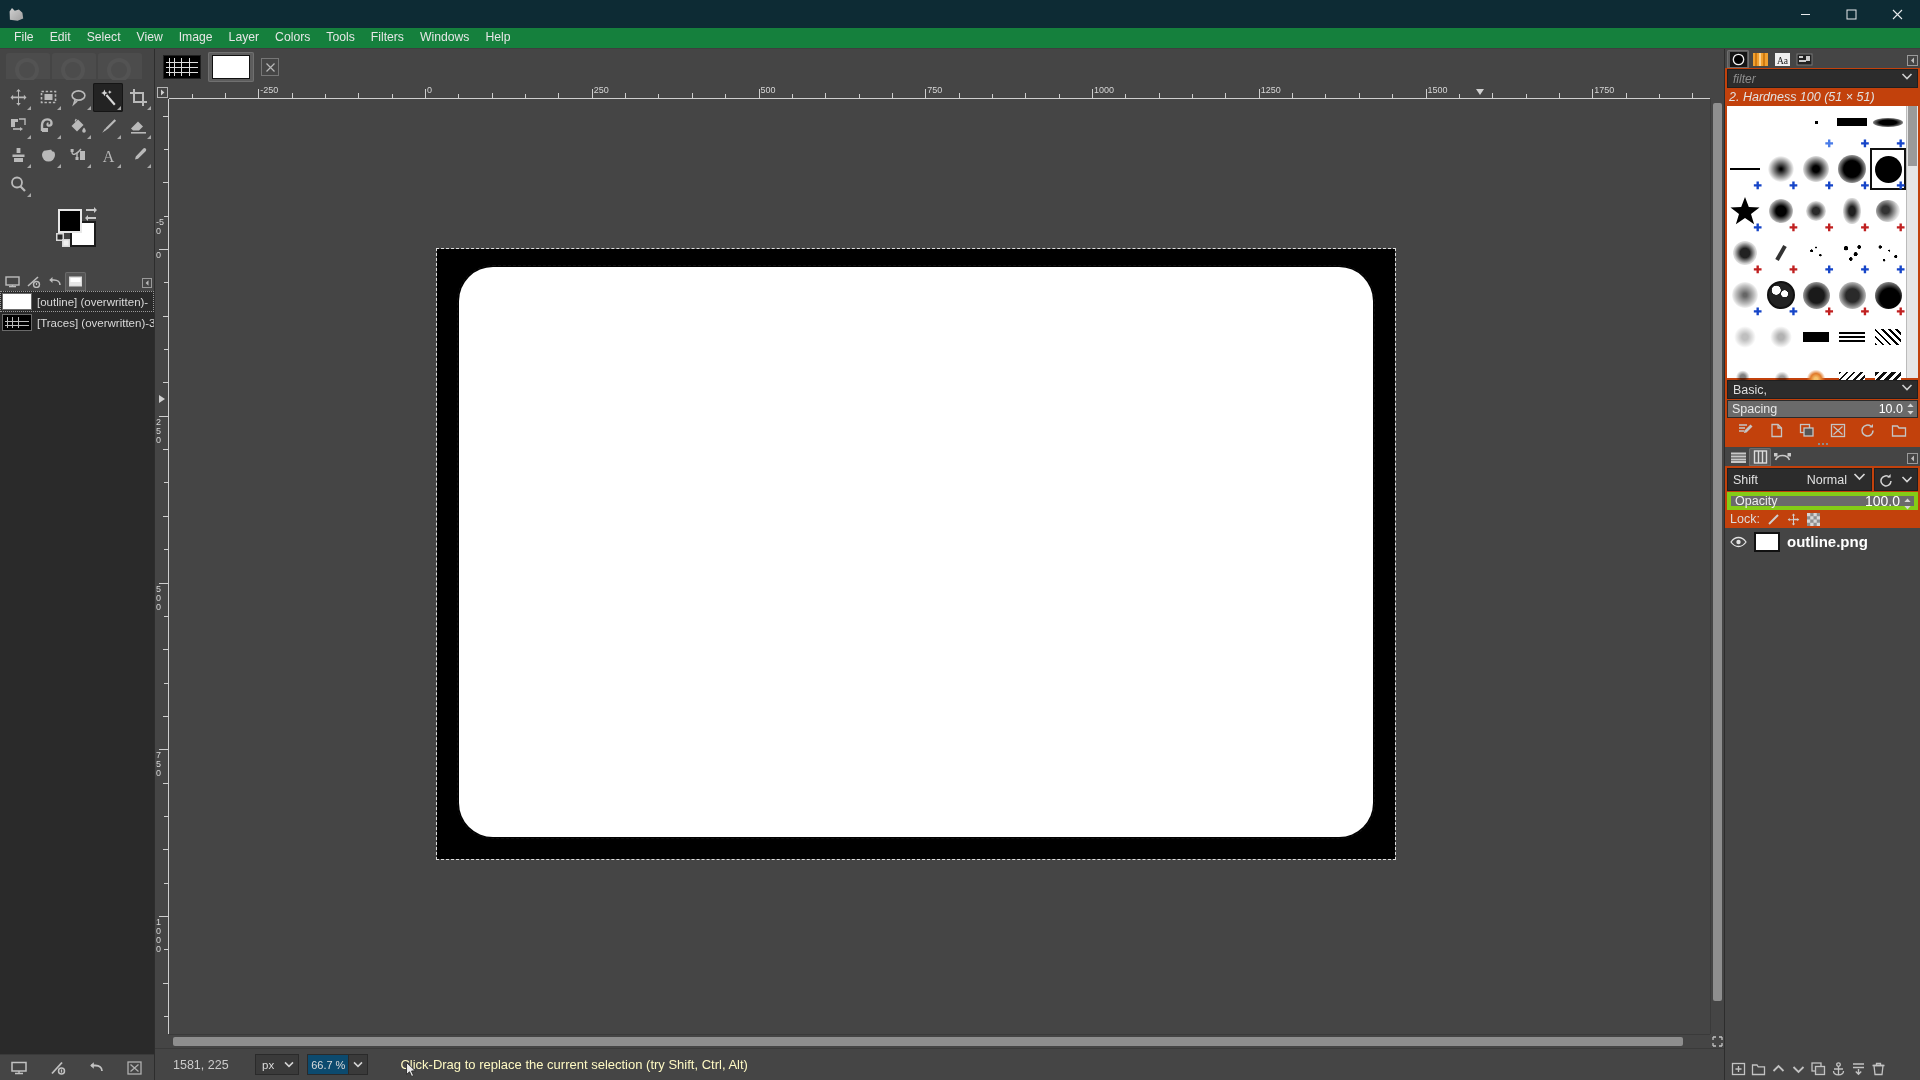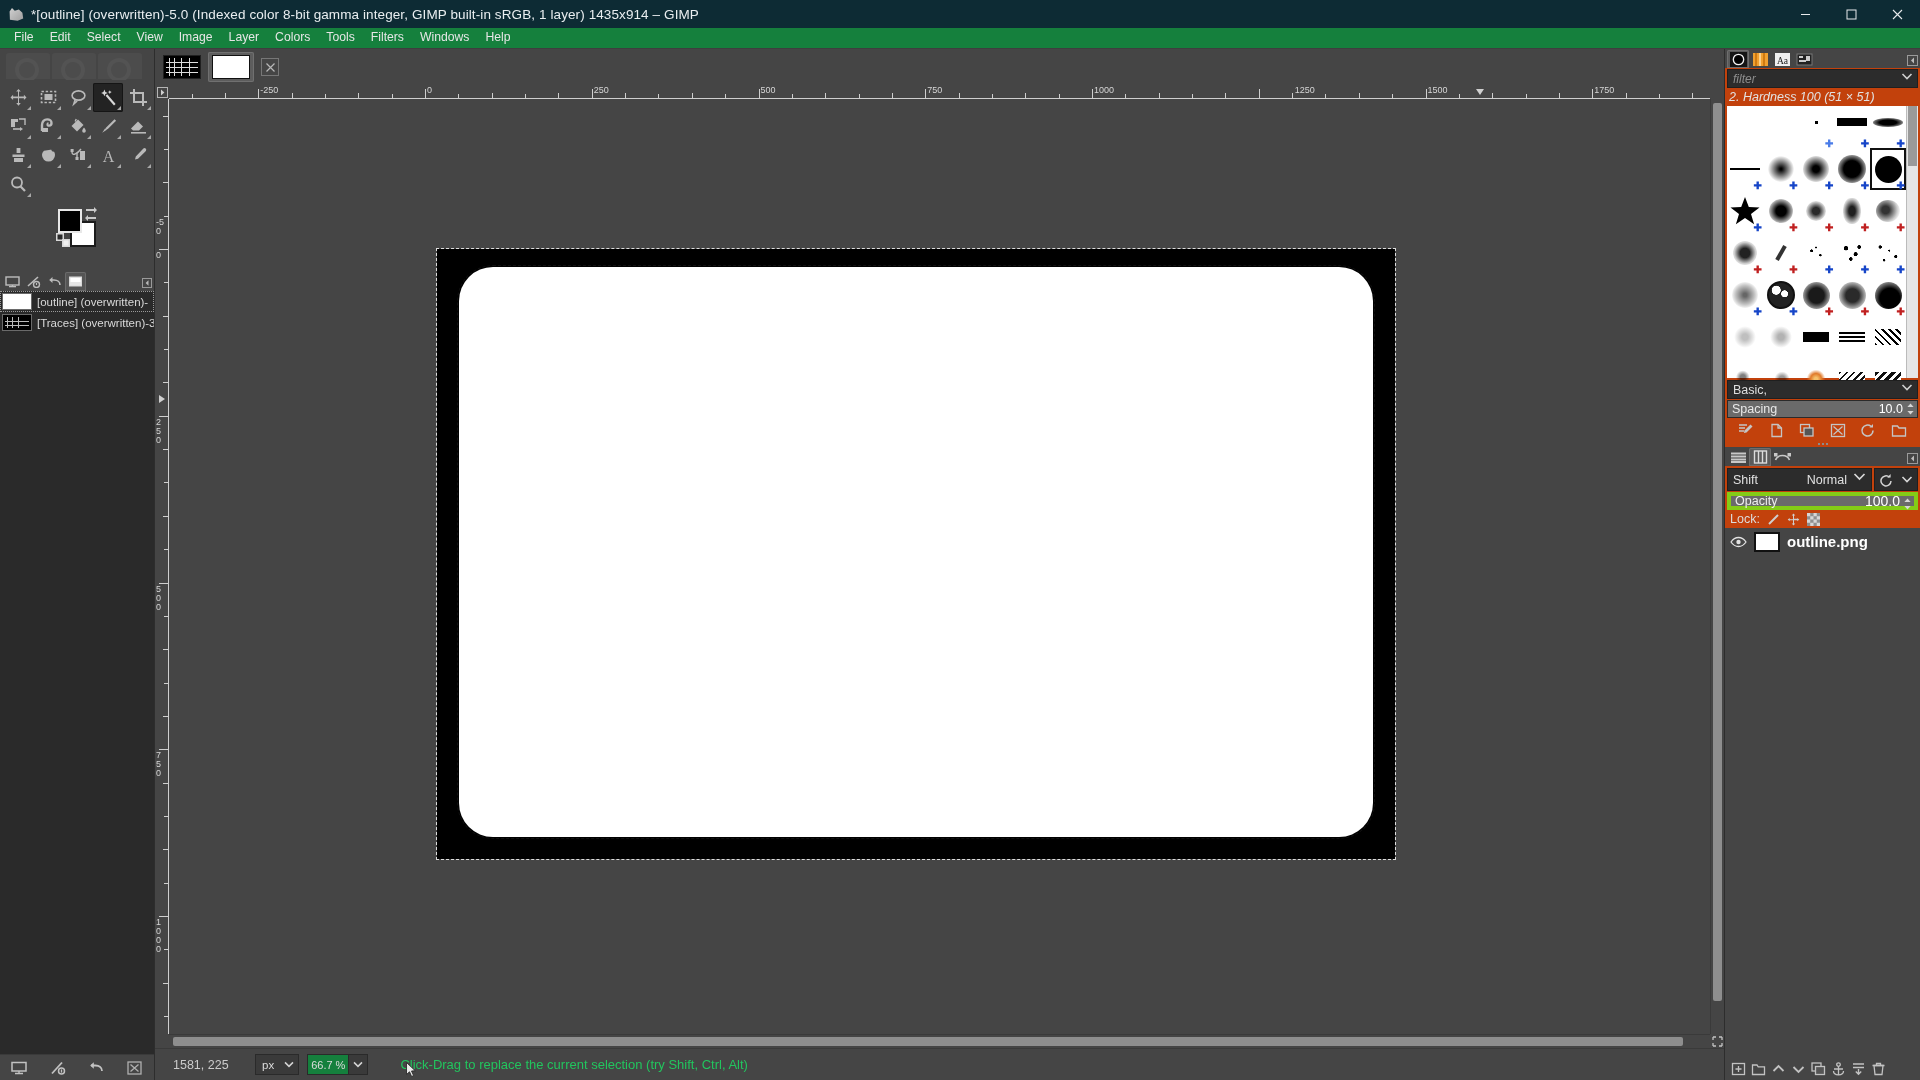--- a/index.html
+++ b/index.html
@@ -167,24 +167,24 @@
   .navbtn { width: 14px; height: 14px; display: flex; align-items: center; justify-content: center; }
 
   
   #statusbar { height: 32px; background: #454545; display: flex; align-items: center;
     gap: 8px; padding: 0 6px; border-top: 1px solid #3a3a3a; }
   #pos-label { color: #cbcbcb; font-size: 12.5px; width: 86px; padding-left: 12px; }
   .combo { height: 21px; background: #3a3a3a; border: 1px solid #2a2a2a; display: flex;
     align-items: center; color: #dcdcdc; font-size: 11.5px; }
   .combo .cval { padding: 0 6px; }
   .combo .carr { width: 18px; display: flex; align-items: center; justify-content: center; }
-  #zoom-entry { height: 21px; background: #15803d; border: 1px solid #2a2a2a; color: #dcdcdc;
+  #zoom-entry { height: 21px; background: #0c4a6e; border: 1px solid #2a2a2a; color: #dcdcdc;
     font-size: 11px; display: flex; align-items: center; padding: 0 3px; min-width: 40px;
     justify-content: flex-end; }
-  #status-hint { color: #22c55e; font-size: 13px; margin-left: 24px; text-align: center; }
+  #status-hint { color: #fef9c3; font-size: 13px; margin-left: 24px; text-align: center; }
   #cursor-arrow { position: absolute; left: 406px; top: 1062px; width: 12px; height: 16px; }
 
   
   #right-dock { width: 196px; flex: 0 0 196px; background: #c2410c; display: flex;
     flex-direction: column; border-left: 1px solid #2d2d2d; }
 
   .dock-tabrow { height: 19px; display: flex; align-items: flex-end; background: #454545;
     padding-left: 2px; }
   .dock-tabrow .dtab { width: 22px; height: 18px; display: flex; align-items: center;
     justify-content: center; border-radius: 2px 2px 0 0; }
@@ -271,21 +271,20 @@
 
   .ic { display:block; }
 </style>
 </head>
 <body>
 
 <div id="titlebar">
   <div class="tb-icon">
       <div class="wilber"></div>
     </div>
-  <div id="title-text">*[outline] (overwritten)-5.0 (Indexed color 8-bit gamma integer, GIMP built-in sRGB, 1 layer) 1435x914 – GIMP</div>
   <div id="win-controls">
     <div class="wc">
       <svg class="gl" width="11" height="11" viewBox="0 0 11 11">
           <path d="M1 5.5h9" stroke="#e8eaec" stroke-width="1"></path>
         </svg>
     </div>
     <div class="wc">
       <svg class="gl" width="11" height="11" viewBox="0 0 11 11">
           <rect x="1" y="1" width="9" height="9" fill="none" stroke="#e8eaec" stroke-width="1"></rect>
         </svg>
@@ -613,21 +612,21 @@
           <div class="tick" style="left: 1423.25px; height: 9px;"></div>
           <div class="tick" style="left: 1456.6px; height: 5px;"></div>
           <div class="tick" style="left: 1489.95px; height: 4px;"></div>
           <div class="tick" style="left: 1523.3px; height: 5px;"></div>
           <div class="rlabel" style="left: 91.25px;">-250</div>
           <div class="rlabel" style="left: 258px;">0</div>
           <div class="rlabel" style="left: 424.75px;">250</div>
           <div class="rlabel" style="left: 591.5px;">500</div>
           <div class="rlabel" style="left: 758.25px;">750</div>
           <div class="rlabel" style="left: 925px;">1000</div>
-          <div class="rlabel" style="left: 1091.75px; padding-left: 34px;">1250</div>
+          <div class="rlabel" style="left: 1091.75px;">1250</div>
           <div class="rlabel" style="left: 1258.5px;">1500</div>
           <div class="rlabel" style="left: 1425.25px;">1750</div>
           <div class="rpos" id="hpos" style="left: 1306.53px;"></div>
         </div>
       <div style="background:#454545"></div>
 
       <div class="ruler" id="ruler-v">
           <div class="tick" style="top: 16.6px; width: 5px;"></div>
           <div class="tick" style="top: 49.95px; width: 4px;"></div>
           <div class="tick" style="top: 83.3px; width: 5px;"></div>

